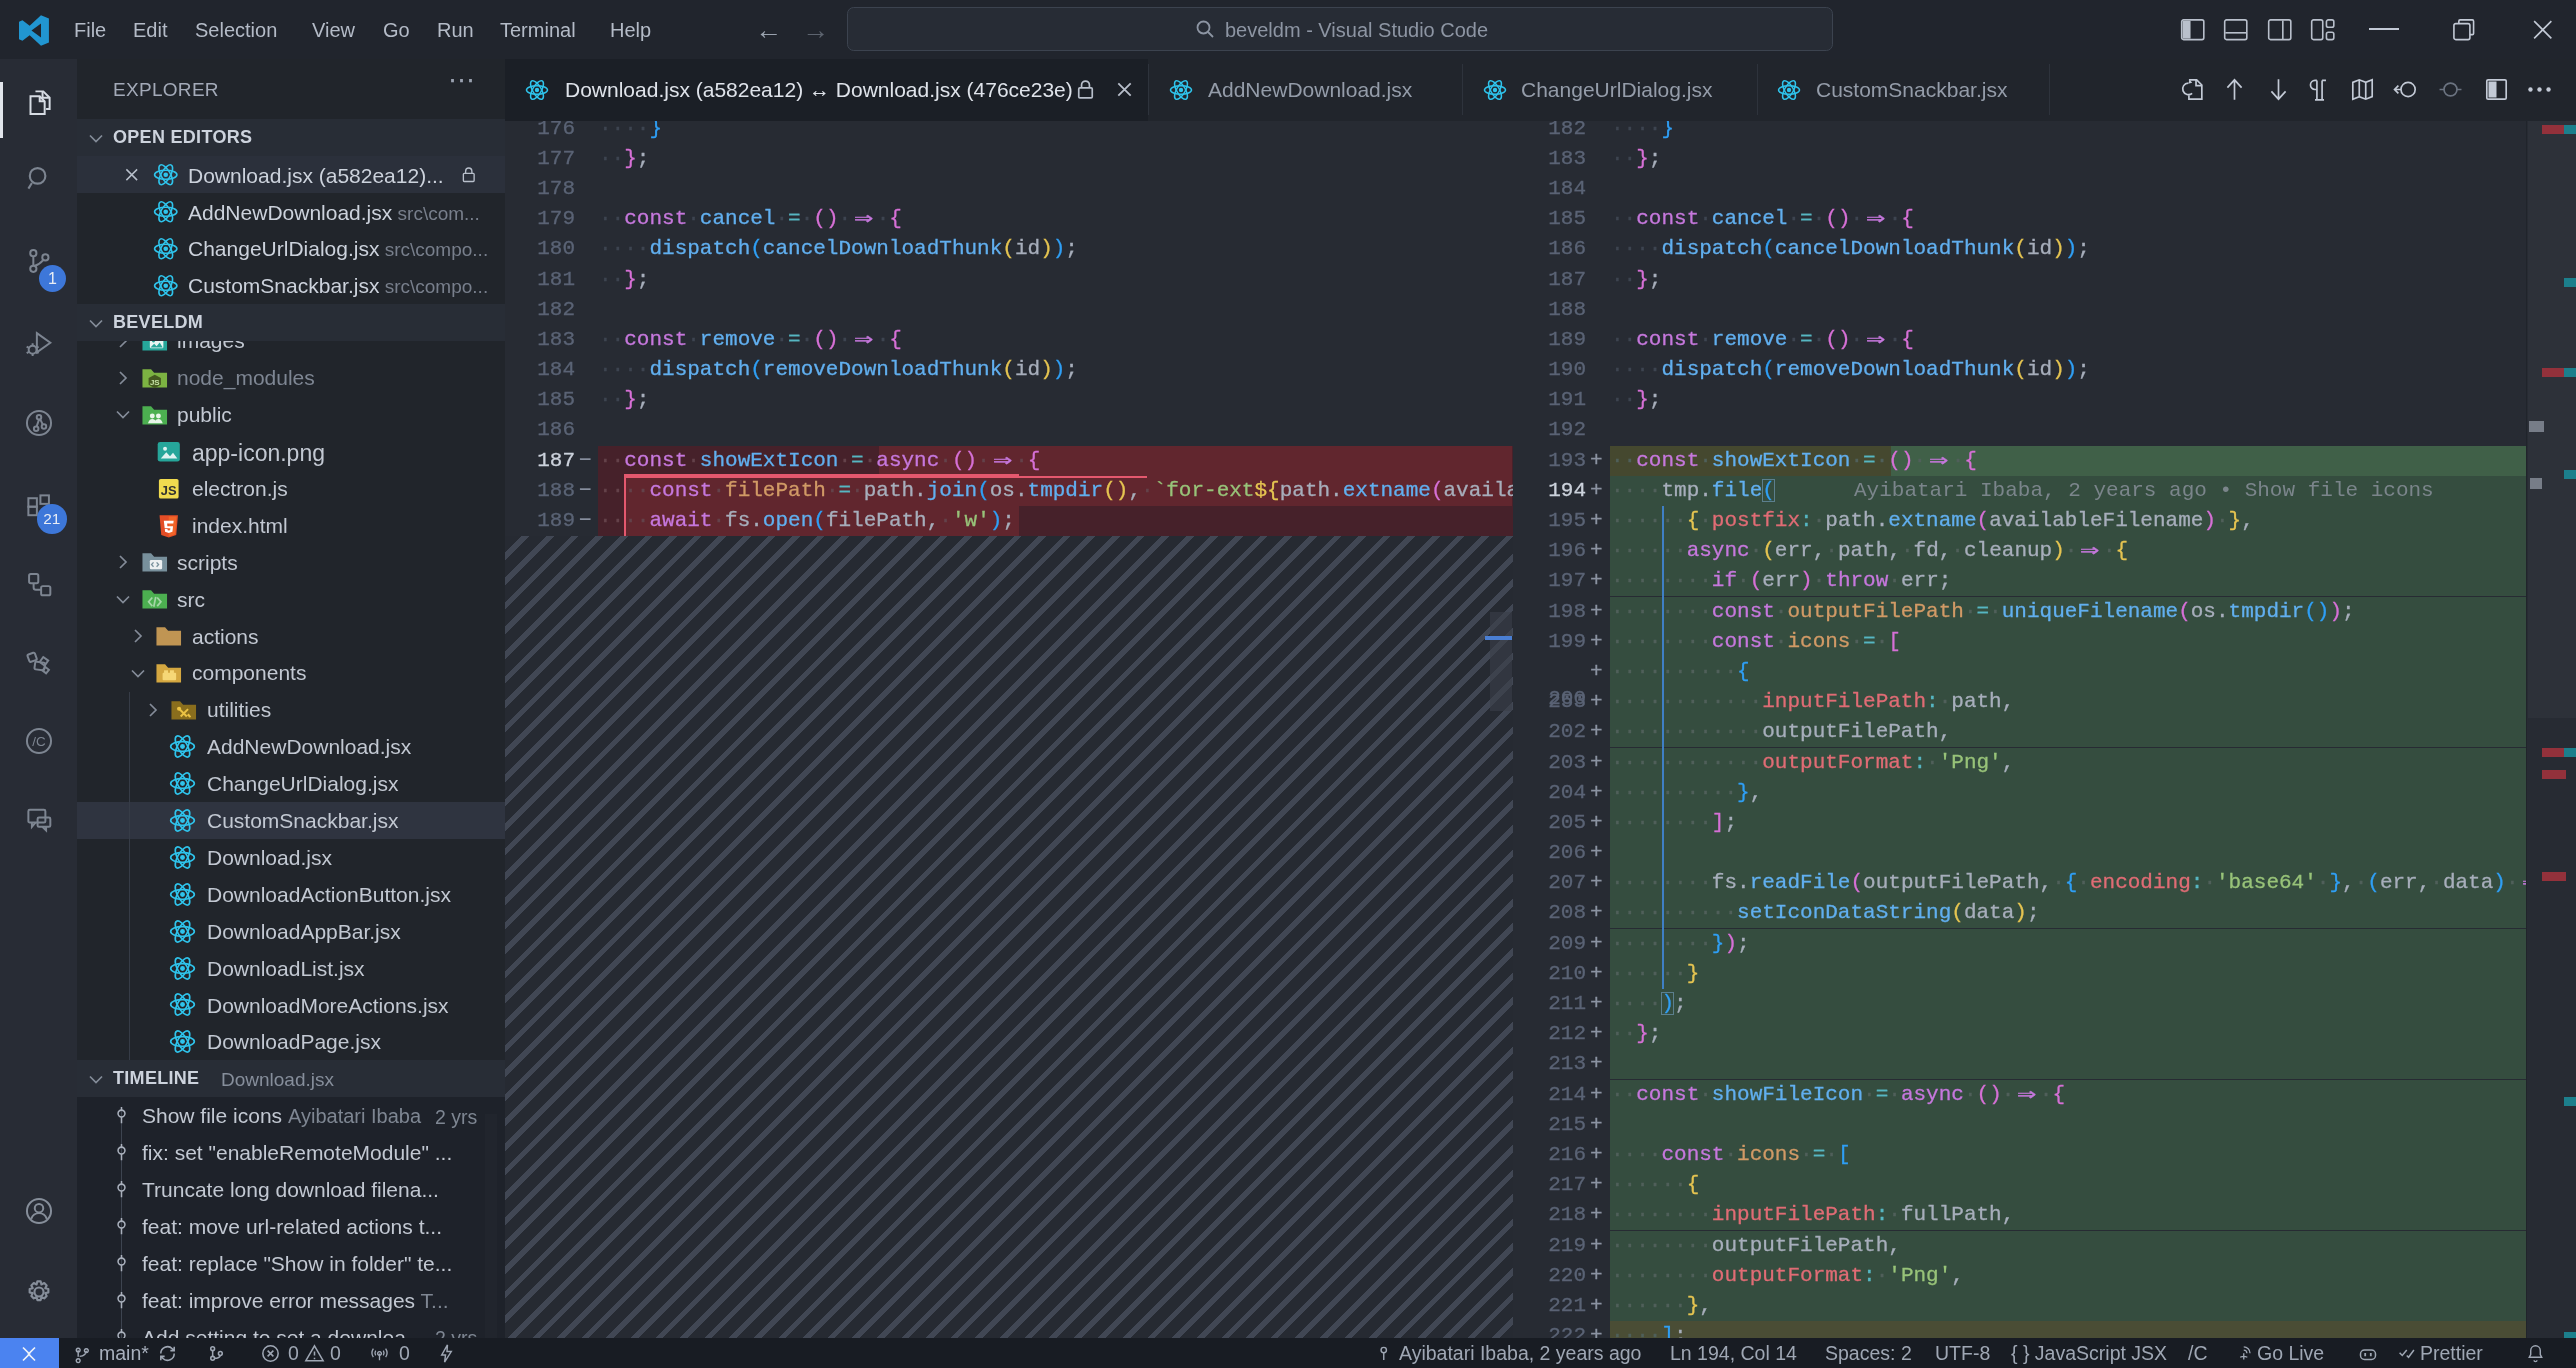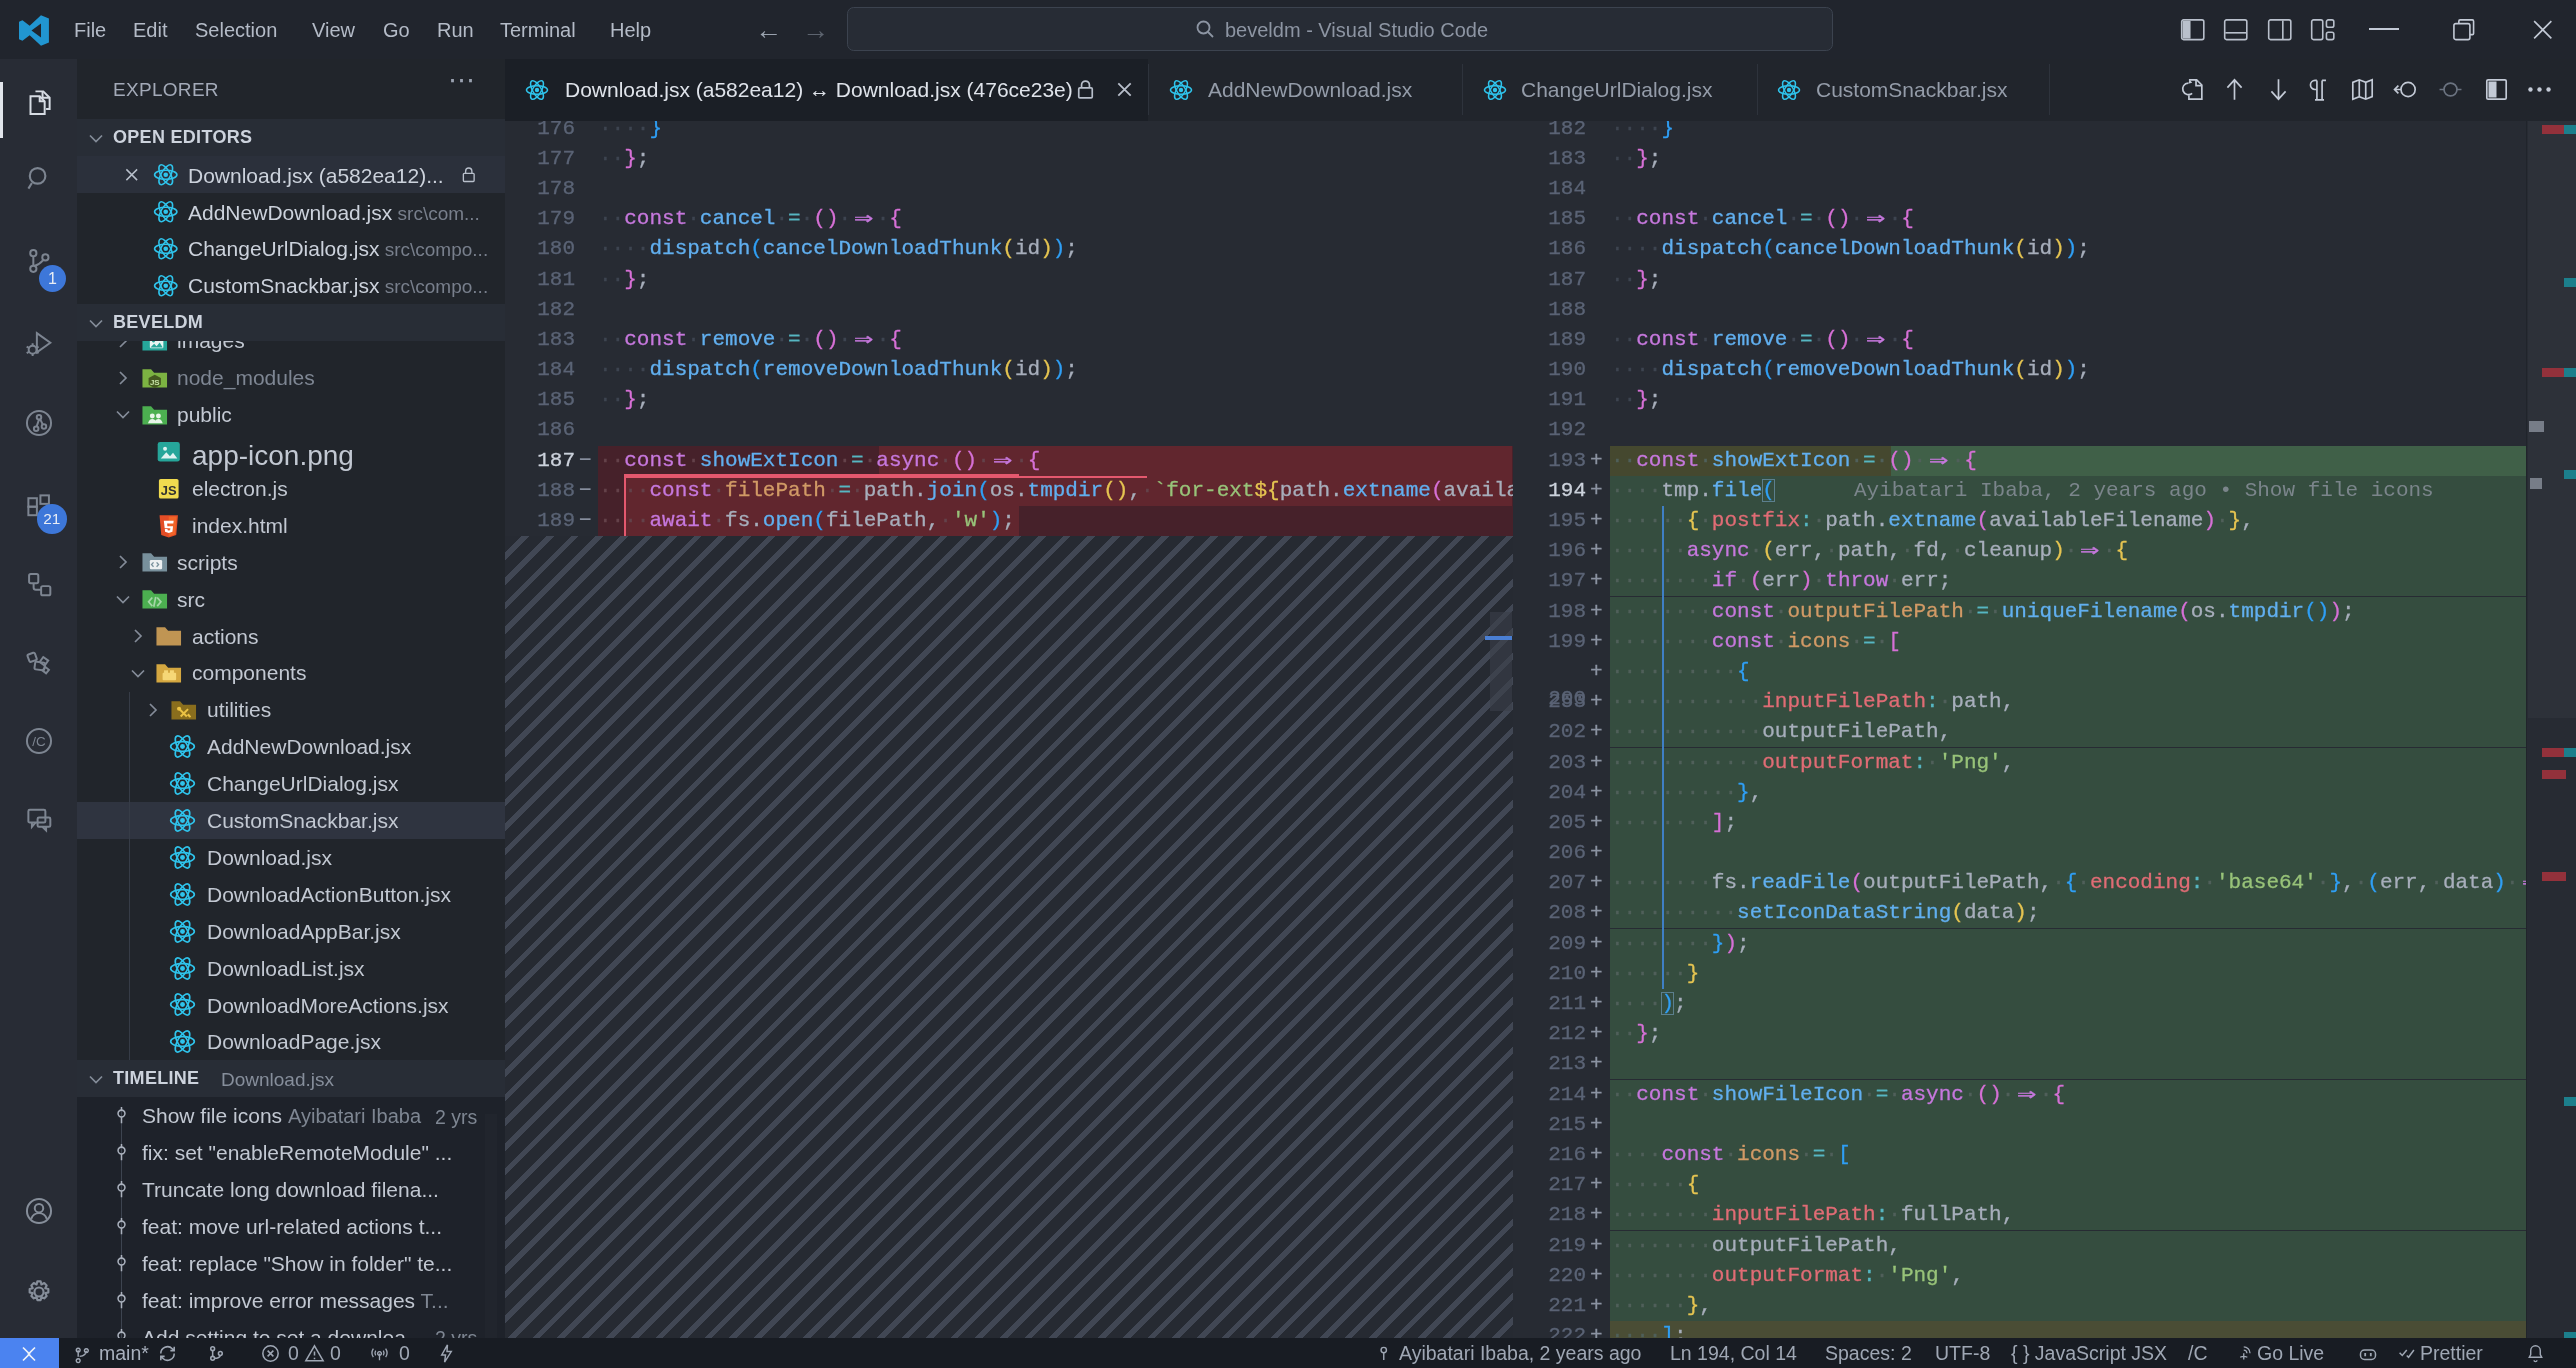--- a/index.html
+++ b/index.html
@@ -248,21 +248,21 @@
     </g>
   </svg>
 <div class="uitxt" style="left:177px;top:403px;font-size:21px;color:#c2c8d2">public</div>
 <svg class="abs" style="left:154px;top:437px" width="29.5" height="29.5" viewBox="0 0 24 24">
     <g>
       <rect x="3" y="4" width="18" height="16" rx="2" fill="#26a69a"></rect>
       <circle cx="9" cy="9.5" r="1.6" fill="#e0f2f1"></circle>
       <path d="M5.5 17.5 l4.5-5 3 3.2 2.5-2.8 3.5 4.6z" fill="#e0f2f1"></path>
     </g>
   </svg>
-<div class="uitxt" style="left:192px;top:440px;font-size:28px;color:#c2c8d2">app-icon.png</div>
+<div class="uitxt" style="left:192px;top:440px;font-size:23px;color:#c2c8d2">app-icon.png</div>
 <svg class="abs" style="left:154px;top:474px" width="29.5" height="29.5" viewBox="0 0 24 24">
     <g>
       <rect x="4" y="4" width="16" height="16" rx="1.5" fill="#f0db4f"></rect>
       <text x="12" y="17" font-size="10.5" fill="#323330" text-anchor="middle" font-family="Liberation Sans" font-weight="bold">JS</text>
     </g>
   </svg>
 <div class="uitxt" style="left:192px;top:477px;font-size:21px;color:#c2c8d2">electron.js</div>
 <svg class="abs" style="left:154px;top:511px" width="29.5" height="29.5" viewBox="0 0 24 24">
     <g>
       <path d="M4.5 3.5 h15 l-1.4 16 -6.1 2 -6.1-2z" fill="#e44d26"></path>

